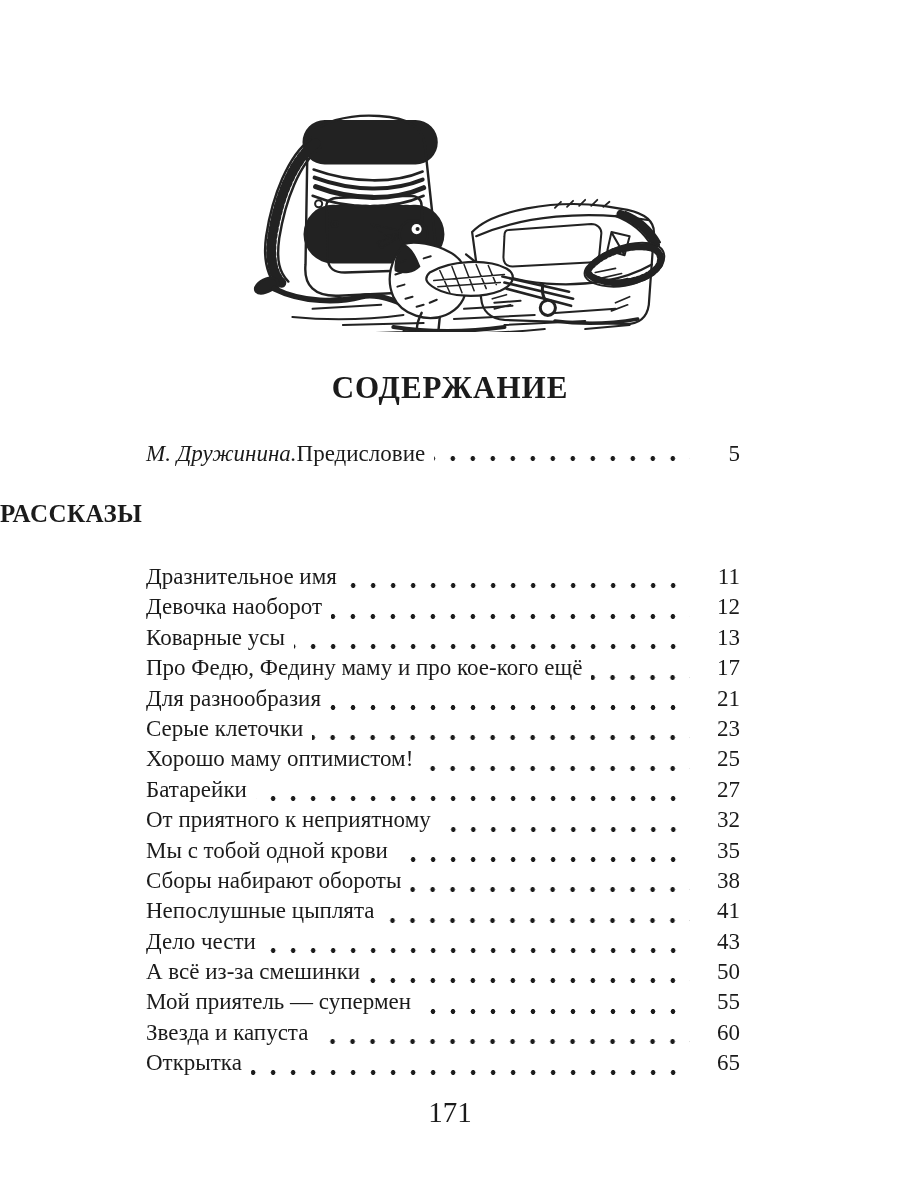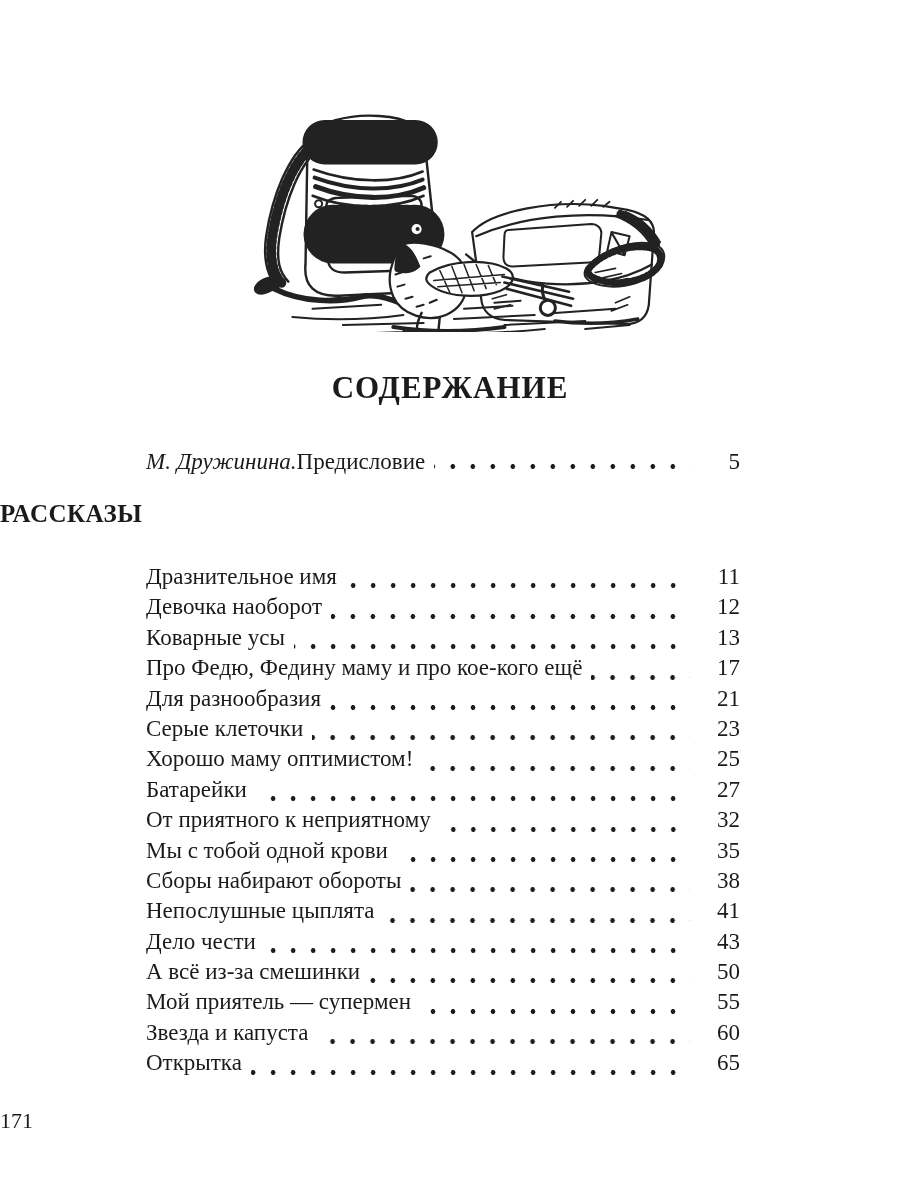--- a/index.html
+++ b/index.html
@@ -10,37 +10,37 @@
   .illustration{position:absolute;left:252px;top:110px;width:416px;height:222px;}
   .toc-title{
     position:absolute;left:0;top:370px;width:100%;text-align:center;
     font-size:31px;font-weight:bold;letter-spacing:1px;
   }
   .preface-row{
     position:absolute;left:146px;top:441px;width:594px;
     display:flex;align-items:baseline;font-size:23px;
   }
   .preface-author{font-style:italic;white-space:nowrap;}
-  .preface-title{white-space:nowrap;margin-top:8px;}
+  .preface-title{white-space:nowrap;}
   .section-title{
     position:absolute;left:0;top:500px;width:100%;text-align:left;
     font-size:25px;font-weight:bold;letter-spacing:0.5px;
   }
   .toc-list{position:absolute;left:146px;top:564px;width:594px;}
   .toc-row{display:flex;align-items:baseline;height:30.4px;font-size:23px;}
   .entry-title{white-space:nowrap;flex:0 1 auto;overflow:hidden;}
   .leader{
     flex:1 1 auto;min-width:10px;height:7px;align-self:flex-end;
     margin:0 14px 5px 9px;
     background-image:radial-gradient(circle at 3px 3.5px,#1b1b1b 2.1px,rgba(0,0,0,0) 2.7px);
     background-size:20px 7px;background-repeat:repeat-x;background-position:right bottom;
   }
   .pg{flex:0 0 36px;text-align:right;white-space:nowrap;}
   .footer-page{
-    position:absolute;left:0;top:1096px;width:100%;text-align:left;font-size:22px;margin-top:12px;
+    position:absolute;left:0;top:1096px;width:100%;text-align:center;font-size:29px;
   }
   svg .ink{stroke:#222;fill:none;stroke-linecap:round;stroke-linejoin:round;}
 </style>
 </head>
 <body>
 
 <div class="page">
 
   <svg class="illustration" viewBox="0 0 412 218" xmlns="http://www.w3.org/2000/svg" aria-hidden="true">
 

